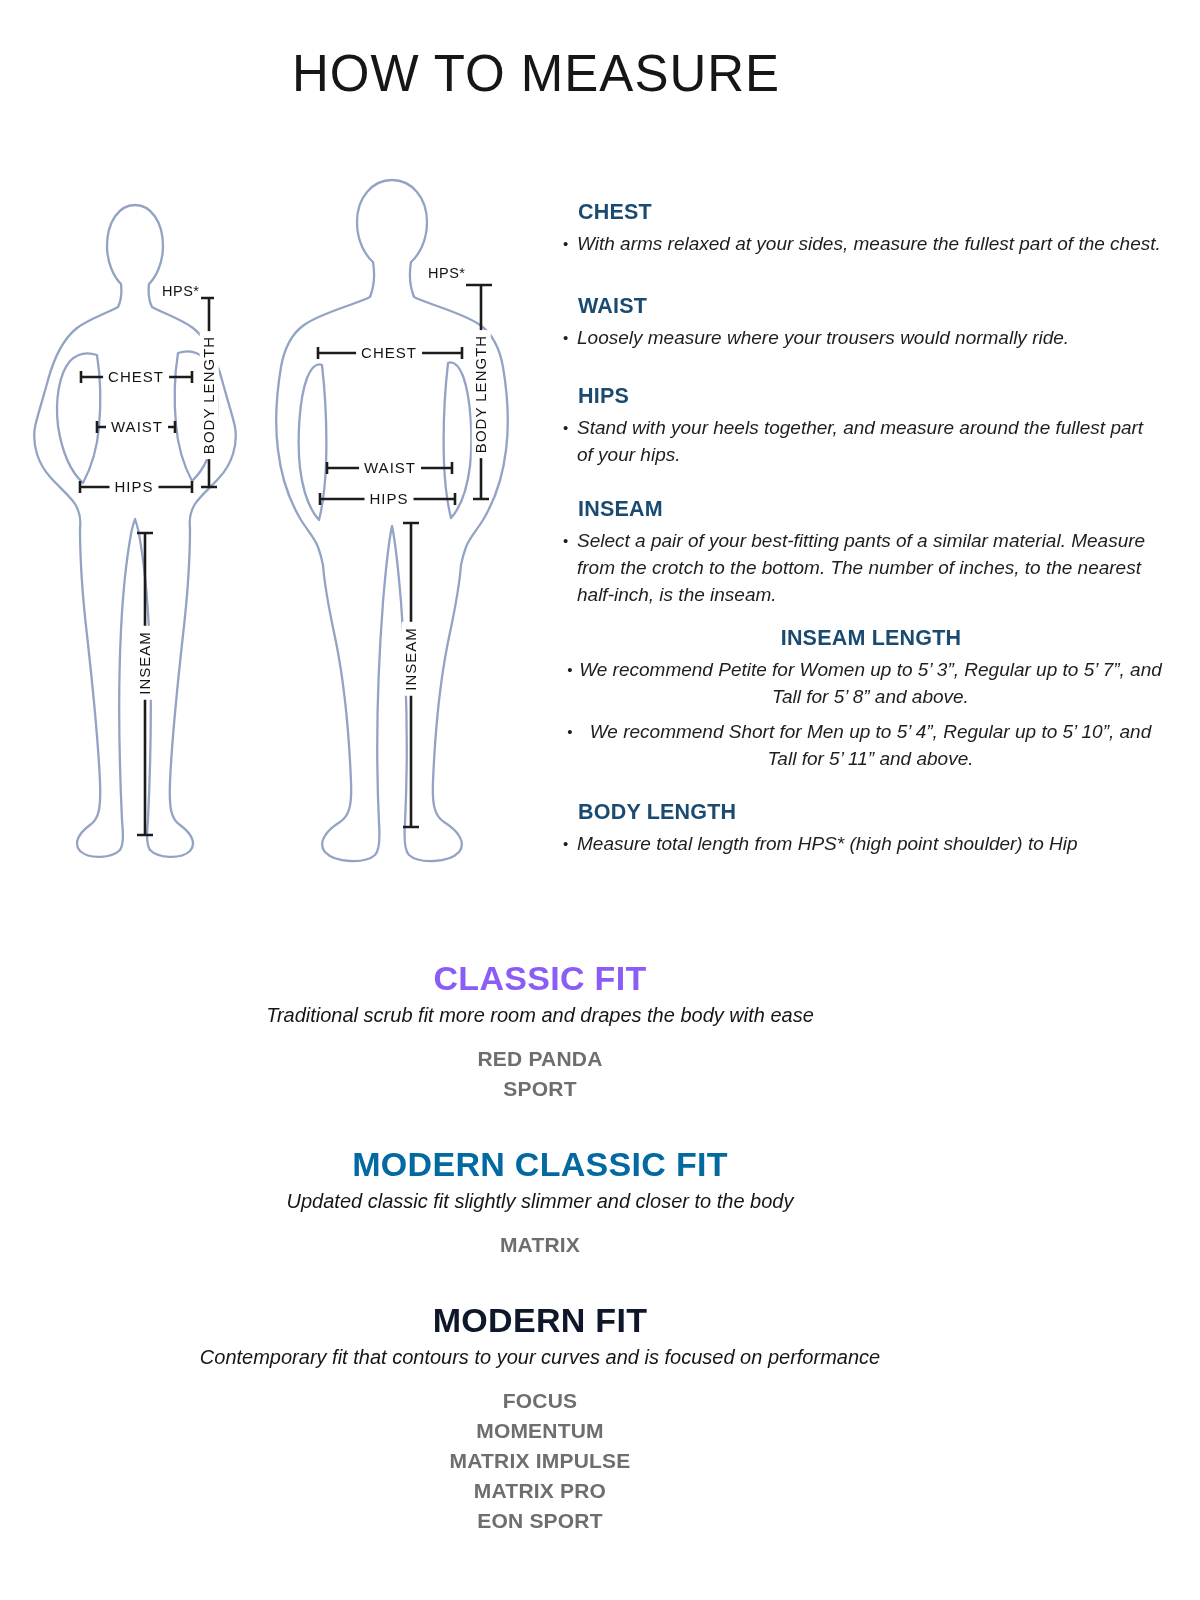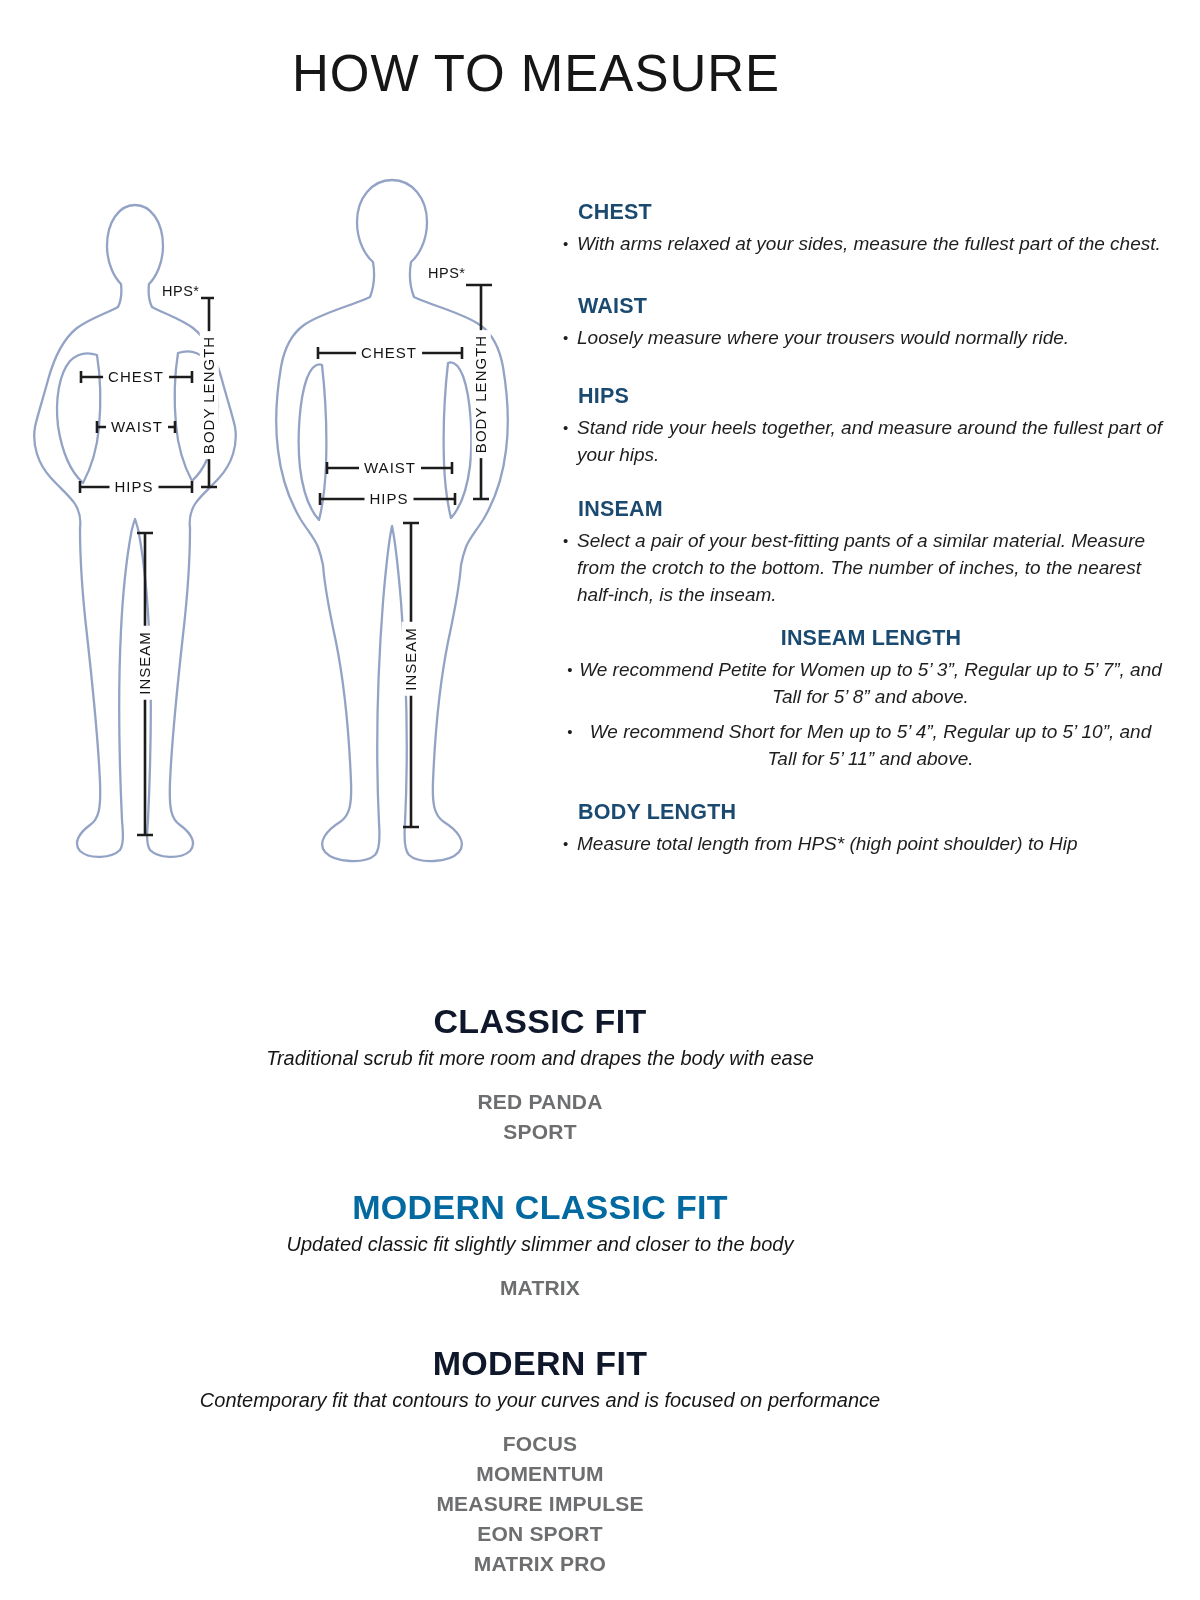--- a/index.html
+++ b/index.html
@@ -207,21 +207,21 @@
     <p class="bullet">
         <span class="dot">•</span>
         <span>Loosely measure where your trousers would normally ride.</span>
       </p>
   </section>
 
   <section class="def" style="top:384px;">
     <h3>HIPS</h3>
     <p class="bullet">
         <span class="dot">•</span>
-        <span>Stand ride your heels together, and measure around the fullest part of your hips.</span>
+        <span>Stand with your heels together, and measure around the fullest part of your hips.</span>
       </p>
   </section>
 
   <section class="def" style="top:497px;">
     <h3>INSEAM</h3>
     <p class="bullet">
         <span class="dot">•</span>
         <span>Select a pair of your best-fitting pants of a similar material. Measure from the crotch to the bottom. The number of inches, to the nearest half-inch, is the inseam.</span>
       </p>
   </section>
@@ -242,21 +242,21 @@
     <h3>BODY LENGTH</h3>
     <p class="bullet">
         <span class="dot">•</span>
         <span>Measure total length from HPS* (high point shoulder) to Hip</span>
       </p>
   </section>
 
   <div class="fits">
 
     <div class="fit">
-      <div class="fit-name" style="color: #0f172a; margin-top: 43px;">CLASSIC FIT</div>
+      <div class="fit-name" style="color: #8b5cf6;">CLASSIC FIT</div>
       <div class="fit-desc">Traditional scrub fit more room and drapes the body with ease</div>
       <div class="fit-products">
         <div class="product">RED PANDA</div>
         <div class="product">SPORT</div>
       </div>
     </div>
 
     <div class="fit">
       <div class="fit-name" style="color: #0369a1;">MODERN CLASSIC FIT</div>
       <div class="fit-desc">Updated classic fit slightly slimmer and closer to the body</div>
@@ -264,20 +264,20 @@
         <div class="product">MATRIX</div>
       </div>
     </div>
 
     <div class="fit">
       <div class="fit-name" style="color: #0f172a;">MODERN FIT</div>
       <div class="fit-desc">Contemporary fit that contours to your curves and is focused on performance</div>
       <div class="fit-products">
         <div class="product">FOCUS</div>
         <div class="product">MOMENTUM</div>
-        <div class="product">MEASURE IMPULSE</div>
+        <div class="product">MATRIX IMPULSE</div>
+        <div class="product">MATRIX PRO</div>
         <div class="product">EON SPORT</div>
-        <div class="product">MATRIX PRO</div>
       </div>
     </div>
 
   </div>
 </div>
 
 </body></html>

